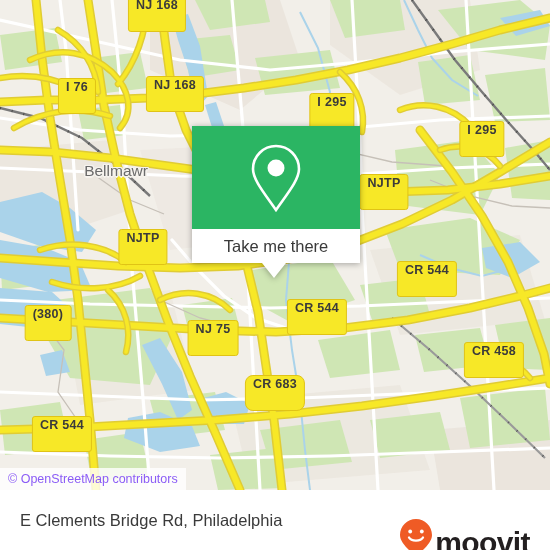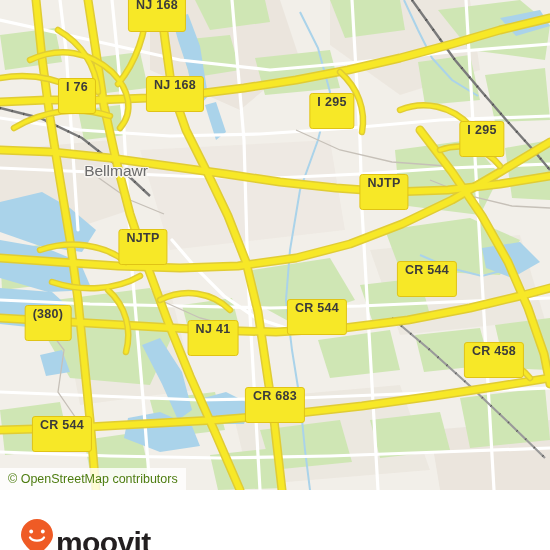--- a/index.html
+++ b/index.html
@@ -105,21 +105,21 @@
     top: 468px;
     height: 22px;
     background: rgba(255,255,255,0.80);
     display: flex;
     align-items: center;
     padding: 0 8px 0 8px;
     box-sizing: border-box;
   }
   #attribution-text {
     font-size: 12.5px;
-    color: #4d7c0f;
+    color: #8b5cf6;
     white-space: nowrap;
   }
 
   
   #footer {
     position: absolute;
     left: 0;
     top: 490px;
     width: 550px;
     height: 60px;
@@ -313,32 +313,45 @@
     <div class="shield" style="left:157px; top:14px;">NJ 168</div>
     <div class="shield" style="left:77px;  top:96px;">I 76</div>
     <div class="shield" style="left:175px; top:94px;">NJ 168</div>
     <div class="shield" style="left:332px; top:111px;">I 295</div>
     <div class="shield" style="left:482px; top:139px;">I 295</div>
     <div class="shield" style="left:384px; top:192px;">NJTP</div>
     <div class="shield" style="left:143px; top:247px;">NJTP</div>
     <div class="shield" style="left:427px; top:279px;">CR 544</div>
     <div class="shield" style="left:317px; top:317px;">CR 544</div>
     <div class="shield" style="left:48px;  top:323px;">(380)</div>
-    <div class="shield" style="left:213px; top:338px;">NJ 41</div>
+    <div class="shield" style="left:213px; top:338px;">NJ 75</div>
     <div class="shield" style="left:494px; top:360px;">CR 458</div>
-    <div class="shield" style="left:275px; top:405px;">CR 683</div>
+    <div class="shield" style="left:275px; top:393px;border-radius:8px;">CR 683</div>
     <div class="shield" style="left:62px;  top:434px;">CR 544</div>
 
+    <div id="popup">
+      <div id="popup-green">
+        <svg width="58" height="72" viewBox="0 0 58 72">
+          <path d="M29 4 C16.3 4 6 14.3 6 27 C6 38 18 52 29 68 C40 52 52 38 52 27 C52 14.3 41.7 4 29 4 Z" fill="none" stroke="#ffffff" stroke-width="2.6"></path>
+          <circle cx="29" cy="26" r="8.5" fill="#ffffff"></circle>
+        </svg>
+      </div>
+      <div id="popup-white">
+        <span id="popup-label">Take me there</span>
+      </div>
+      <div id="popup-tail"></div>
+    </div>
 
     <div id="attribution">
       <span id="attribution-text">© OpenStreetMap contributors</span>
     </div>
   </div>
 
   <div id="footer">
+    <span id="footer-address">E Clements Bridge Rd, Philadelphia</span>
 
     <div id="brand">
       <svg width="34" height="40" viewBox="0 0 34 40">
         <path d="M17 1 C8.2 1 1 8.2 1 17 C1 25 10 31.5 17 39 C24 31.5 33 25 33 17 C33 8.2 25.8 1 17 1 Z" fill="#ef5b25"></path>
         <circle cx="11.2" cy="13.5" r="1.9" fill="#ffffff"></circle>
         <circle cx="22.8" cy="13.5" r="1.9" fill="#ffffff"></circle>
         <path d="M10 19.5 C12.2 23.6 21.8 23.6 24 19.5" fill="none" stroke="#ffffff" stroke-width="2.3" stroke-linecap="round"></path>
       </svg>
       <span id="brand-wordmark">moovit</span>
     </div>

